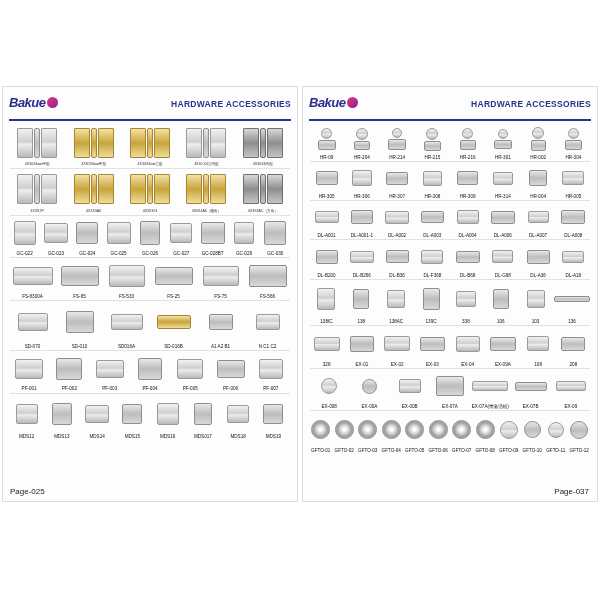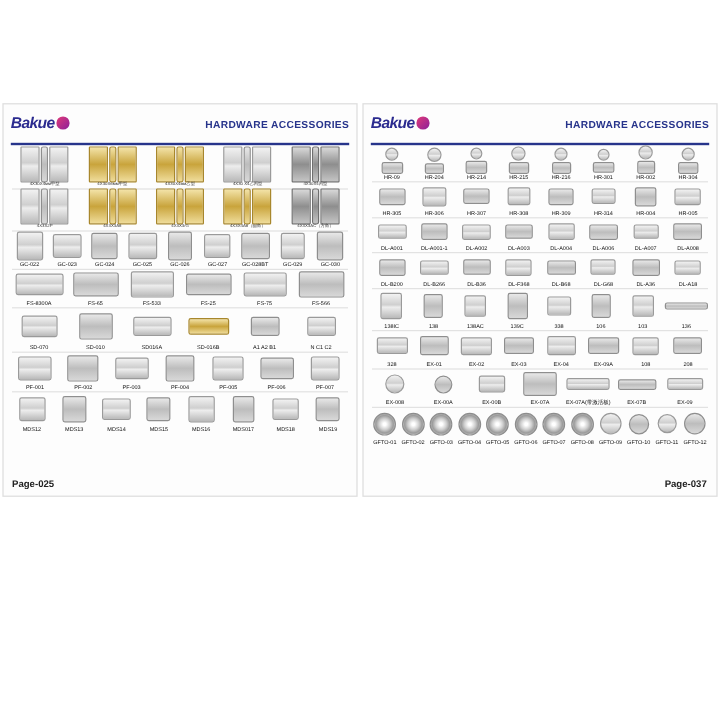--- a/index.html
+++ b/index.html
@@ -1,25 +1,25 @@
 <!DOCTYPE html>
 <html><head>
 <meta charset="utf-8">
 <style>
   html,body{margin:0;padding:0;background:#ffffff;}
   body{width:600px;height:600px;font-family:"Liberation Sans",sans-serif;}
   .sheet{position:absolute;left:0;top:86px;width:600px;height:416px;background:#ffffff;}
-  .page{position:absolute;top:0;width:296px;height:328px;background:#fdfdfd;border:1px solid #dcdcdc;box-sizing:border-box;}
+  .page{position:absolute;top:0;width:296px;height:416px;background:#fdfdfd;border:1px solid #dcdcdc;box-sizing:border-box;}
   .page.left{left:2px;}
   .page.right{left:302px;}
   .hdr{position:relative;height:26px;border-bottom:2px solid #27348b;margin:6px 6px 0 6px;}
   .logo{position:absolute;left:0;top:2px;font-size:13px;font-weight:bold;color:#2b2b8f;font-style:italic;letter-spacing:-0.5px;}
   .logo .swoosh{display:inline-block;width:11px;height:11px;border-radius:50%;background:linear-gradient(135deg,#e23a78,#8a1f9b);vertical-align:-1px;margin-left:1px;}
   .hdr-title{position:absolute;right:0;top:6px;font-size:8.5px;font-weight:bold;color:#27348b;letter-spacing:0.3px;}
-  .footer{position:absolute;left:7px;bottom:5px;font-size:8px;font-weight:bold;color:#222;}
+  .footer{position:absolute;left:7px;bottom:5px;font-size:8px;font-weight:normal;color:#222;}
   .footer.r{left:auto;right:8px;}
   .grid{position:absolute;left:7px;right:7px;top:36px;bottom:22px;}
   .row{position:relative;width:100%;border-bottom:1px solid #e2e2e2;box-sizing:border-box;}
   .items{display:flex;align-items:flex-end;justify-content:flex-start;gap:2px;height:100%;}
   .cell{flex:1 1 0;display:flex;flex-direction:column;align-items:center;justify-content:flex-end;height:100%;}
   .art{flex:1 1 auto;width:100%;display:flex;align-items:center;justify-content:center;}
   .cap{font-size:4.6px;color:#111;text-align:center;line-height:1.1;padding-bottom:1px;white-space:nowrap;}
   .cap.cn{font-size:3.6px;color:#333;}
   
   .mtl{background:linear-gradient(180deg,#f2f2f2 0%,#cfcfcf 45%,#ededed 55%,#b9b9b9 100%);border:1px solid #9a9a9a;}

